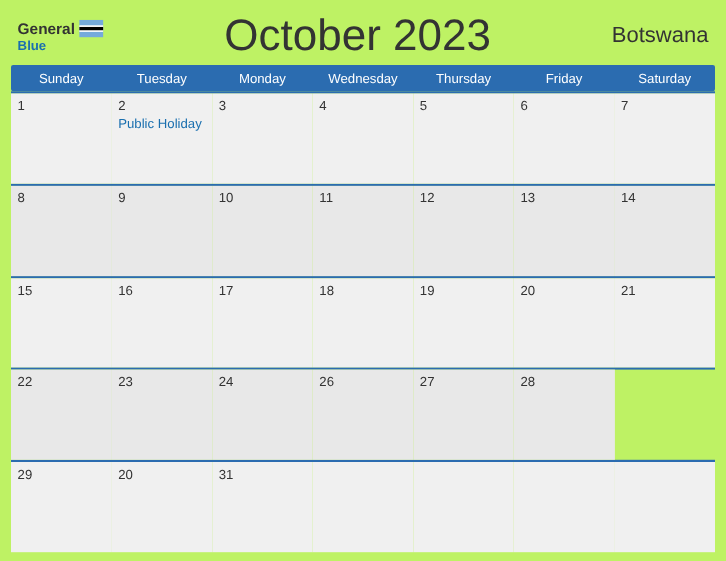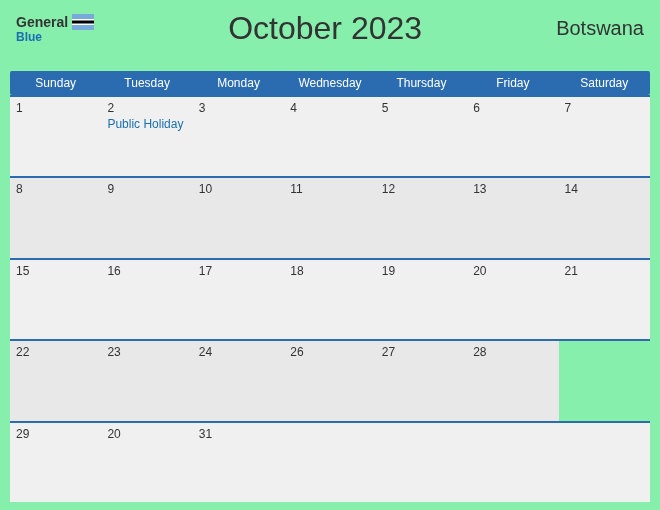--- a/index.html
+++ b/index.html
@@ -6,21 +6,21 @@
     body {
       font-family: Arial, Helvetica, sans-serif;
       background: #fff;
       width: 660px;
       height: 510px;
       overflow: hidden;
     }
     #app {
       width: 660px;
       height: 510px;
-      background: #86efac;
+      background: #bef264;
       display: flex;
       flex-direction: column;
     }
     
     .header {
       display: flex;
       align-items: center;
       justify-content: space-between;
       padding: 10px 16px 4px 16px;
     }
@@ -42,21 +42,21 @@
       font-size: 12px;
       font-weight: bold;
       color: #1a6faf;
     }
     .logo-flag {
       width: 22px;
       height: 16px;
       margin-left: 4px;
     }
     .header-title {
-      font-size: 32px;
+      font-size: 40px;
       color: #333;
       font-weight: normal;
       text-align: center;
       flex: 1;
     }
     .header-country {
       font-size: 20px;
       color: #333;
       text-align: right;
       min-width: 80px;
@@ -67,21 +67,20 @@
       display: flex;
       flex-direction: column;
       padding: 0 10px 8px 10px;
     }
     
     .day-headers {
       display: grid;
       grid-template-columns: repeat(7, 1fr);
       background: #2b6cb0;
       border-radius: 2px;
-      margin-top: 20px;
     }
     .day-header {
       color: #fff;
       font-size: 12px;
       text-align: center;
       padding: 5px 2px;
       font-weight: normal;
     }
     
     .weeks {

